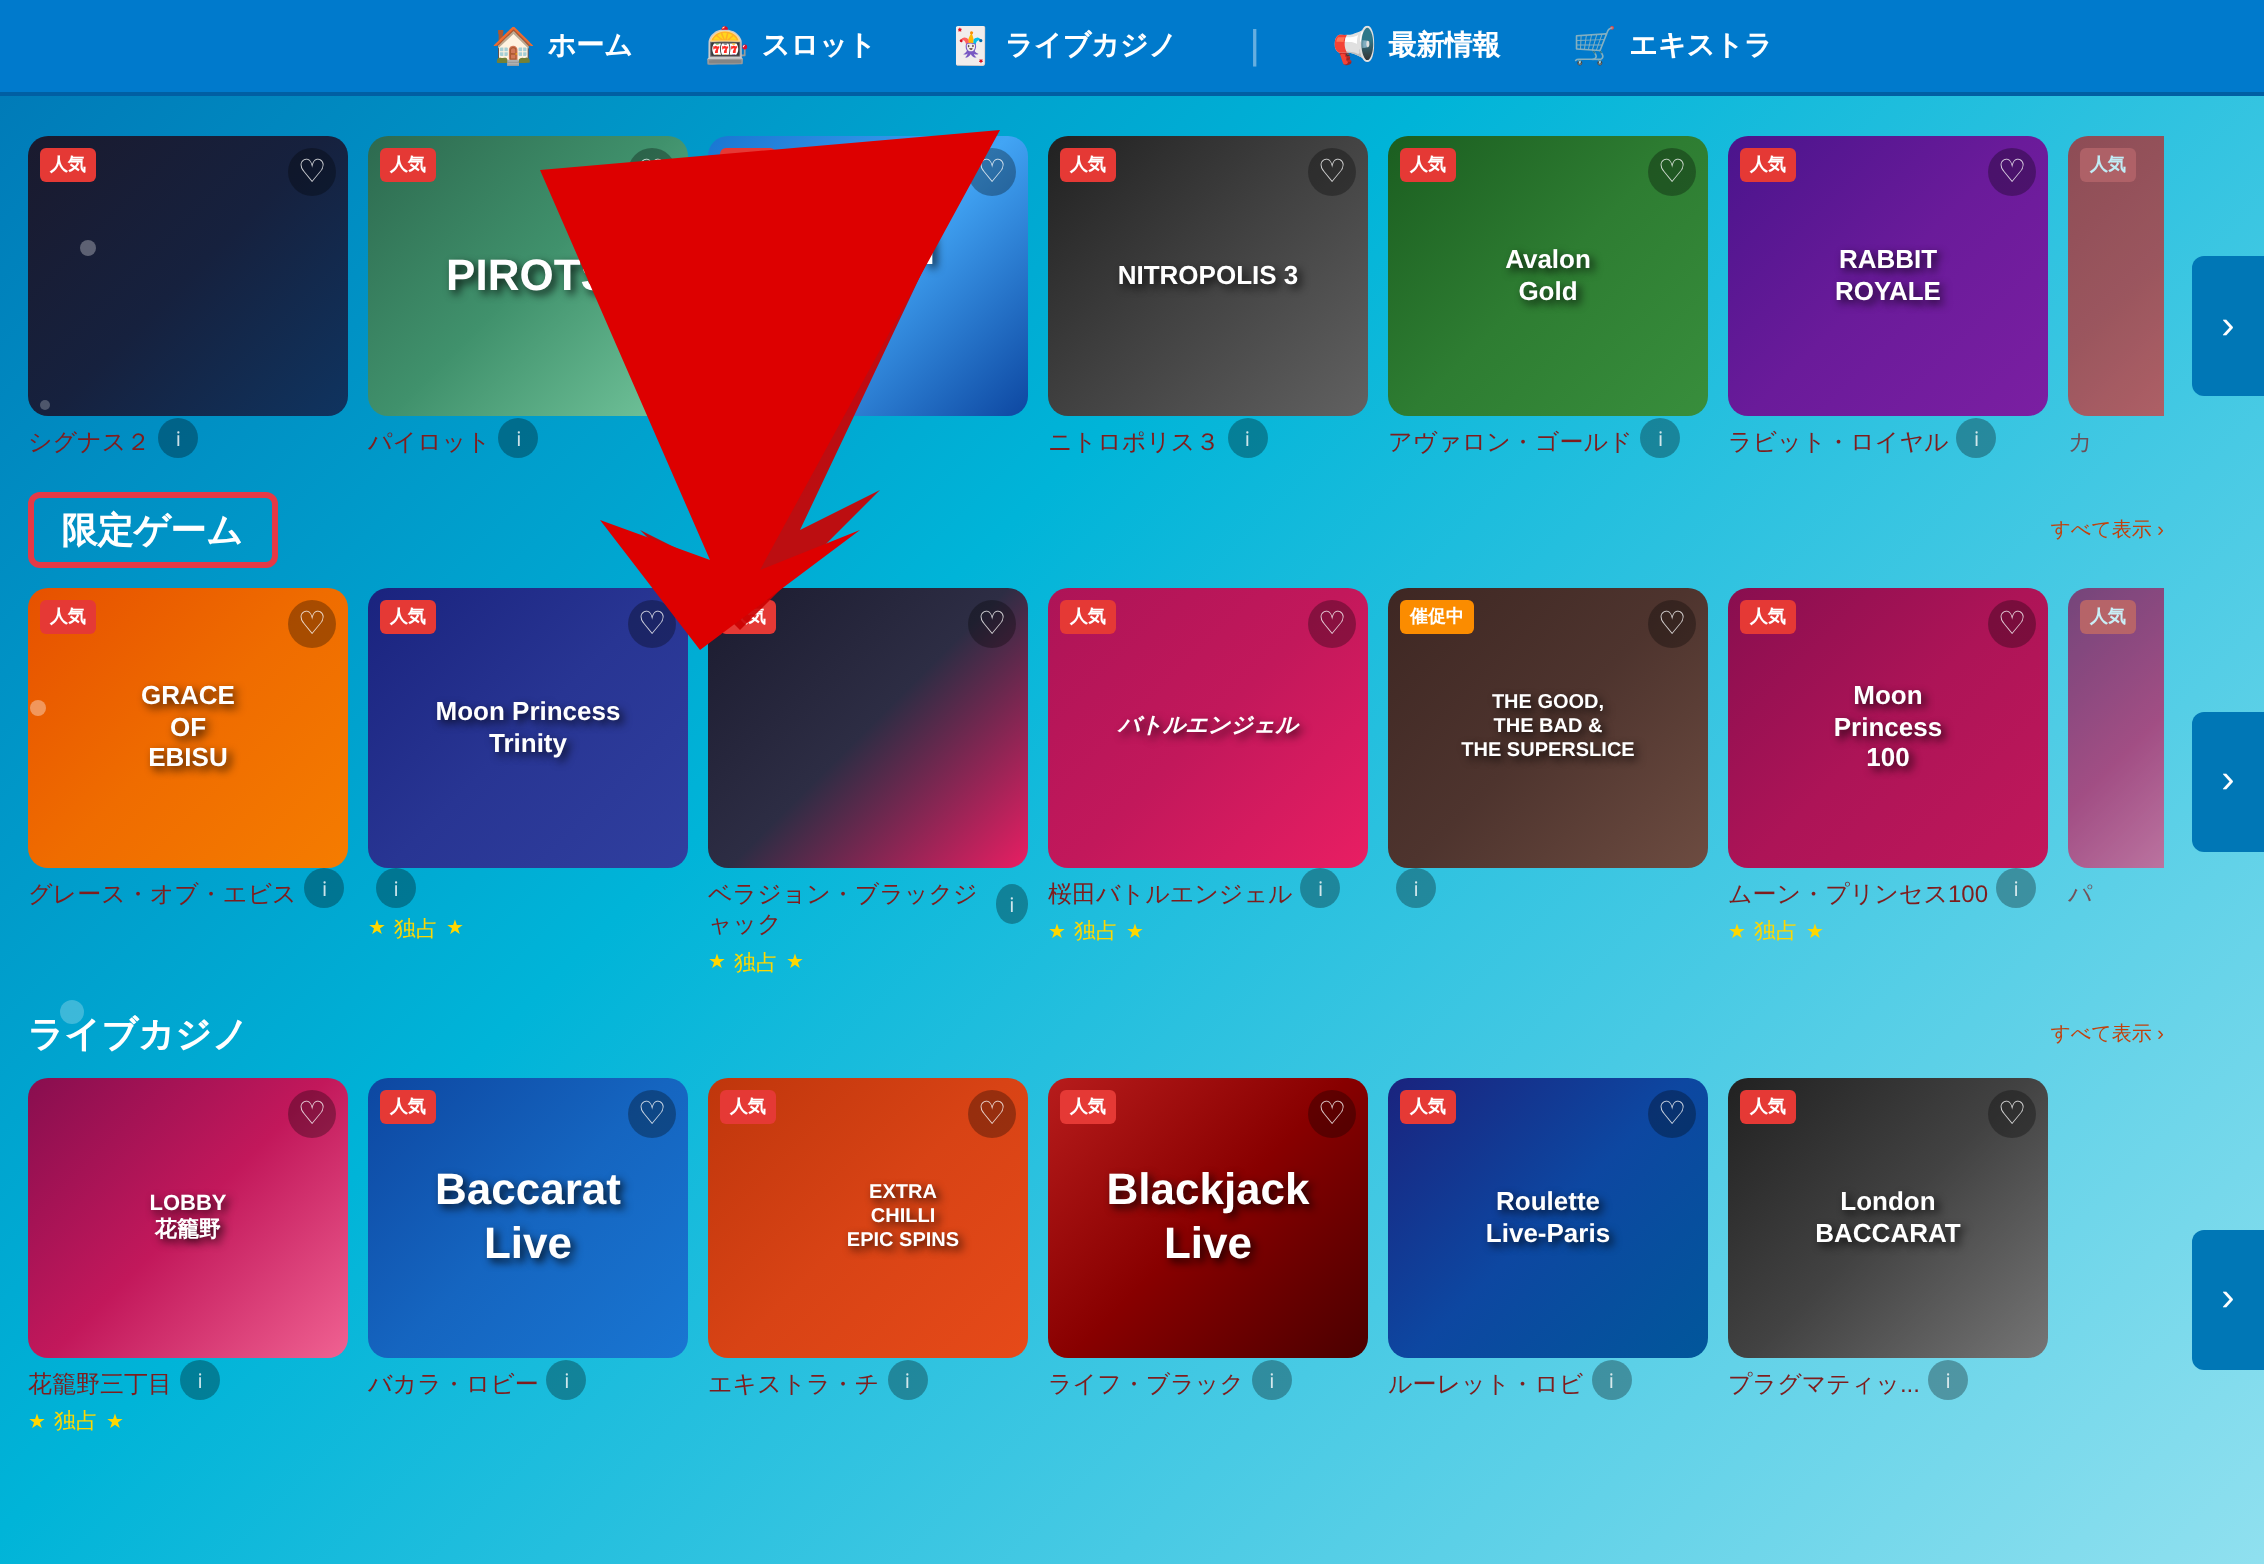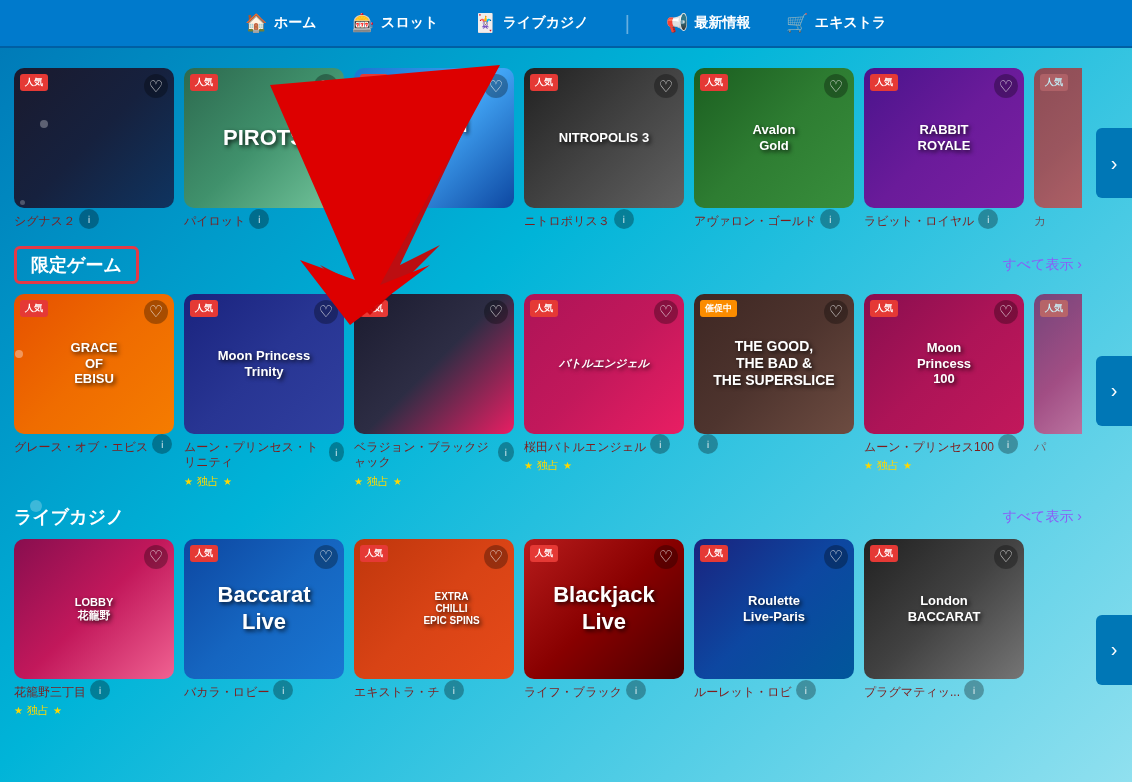--- a/index.html
+++ b/index.html
@@ -66,22 +66,22 @@
       color: #fff;
     }
     .section-title.outlined {
       border: 3px solid #e63946;
       border-radius: 6px;
       padding: 4px 14px;
       color: #fff;
       background: transparent;
     }
     .see-all {
-      color: #8b5cf6;
-      font-size: 14px;
+      color: #c2410c;
+      font-size: 10px;
       cursor: pointer;
       text-decoration: none;
     }
 
     
     .game-row {
       display: flex;
       gap: 10px;
       overflow: hidden;
       position: relative;
@@ -375,21 +375,20 @@
         </div>
       </div>
 
       <div class="game-card">
         <div class="game-thumb thumb-moon-princess">
           <span class="game-thumb-text">Moon Princess<br>Trinity</span>
           <div class="badge">人気</div>
           <div class="heart-btn">♡</div>
         </div>
         <div class="game-name-row">
-          <div class="game-label">ムーン・プリンセス・トリニティ</div>
           <span class="info-circle">ℹ</span>
         </div>
         <div class="exclusive-badge">
           <span class="stars">★</span>
           <span>独占</span>
           <span class="stars">★</span>
         </div>
       </div>
 
       <div class="game-card">
@@ -420,21 +419,21 @@
         </div>
         <div class="exclusive-badge">
           <span class="stars">★</span>
           <span>独占</span>
           <span class="stars">★</span>
         </div>
       </div>
 
       <div class="game-card">
         <div class="game-thumb thumb-goodbad">
-          <span class="game-thumb-text" style="font-size:14px;">THE GOOD,<br>THE BAD &amp;<br>THE SUPERSLICE</span>
+          <span class="game-thumb-text" style="font-size:10px;">THE GOOD,<br>THE BAD &amp;<br>THE SUPERSLICE</span>
           <div class="badge sale-badge">催促中</div>
           <div class="heart-btn">♡</div>
         </div>
         <div class="game-name-row">
           <span class="info-circle">ℹ</span>
         </div>
       </div>
 
       <div class="game-card">
         <div class="game-thumb thumb-moon100">

